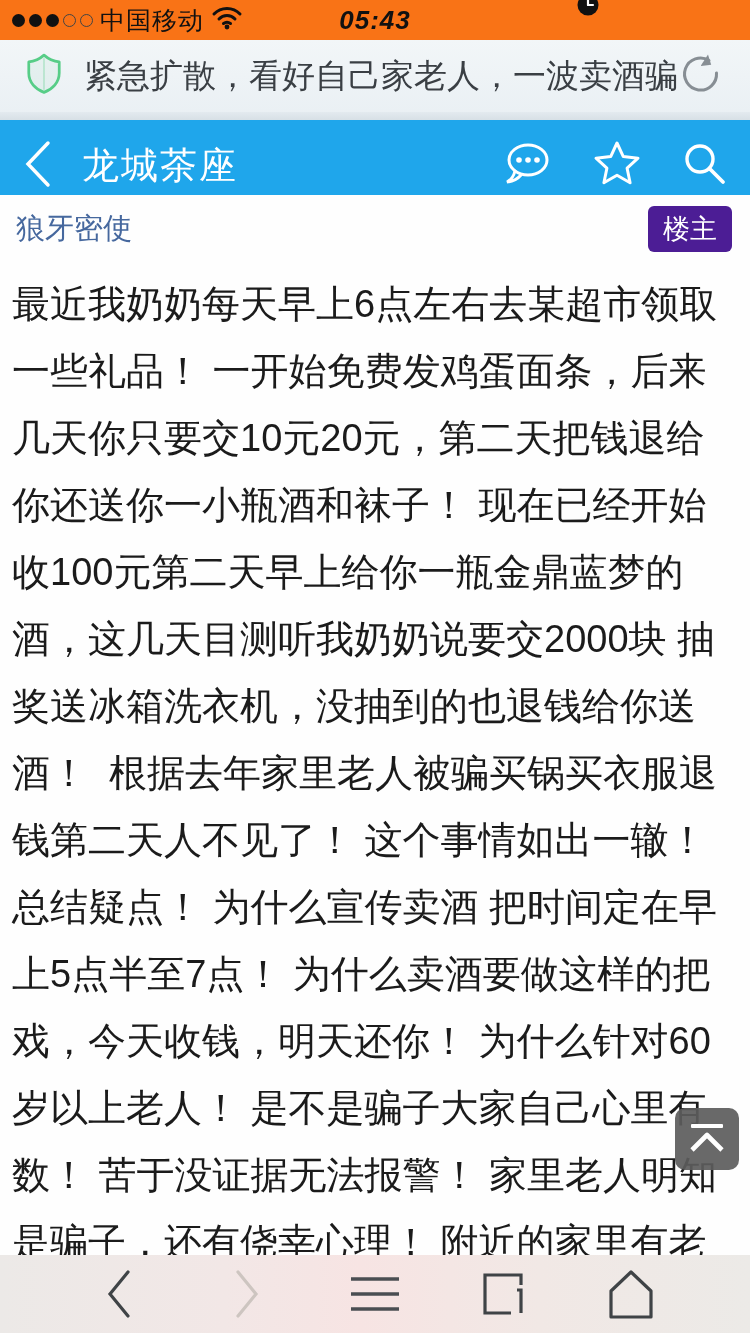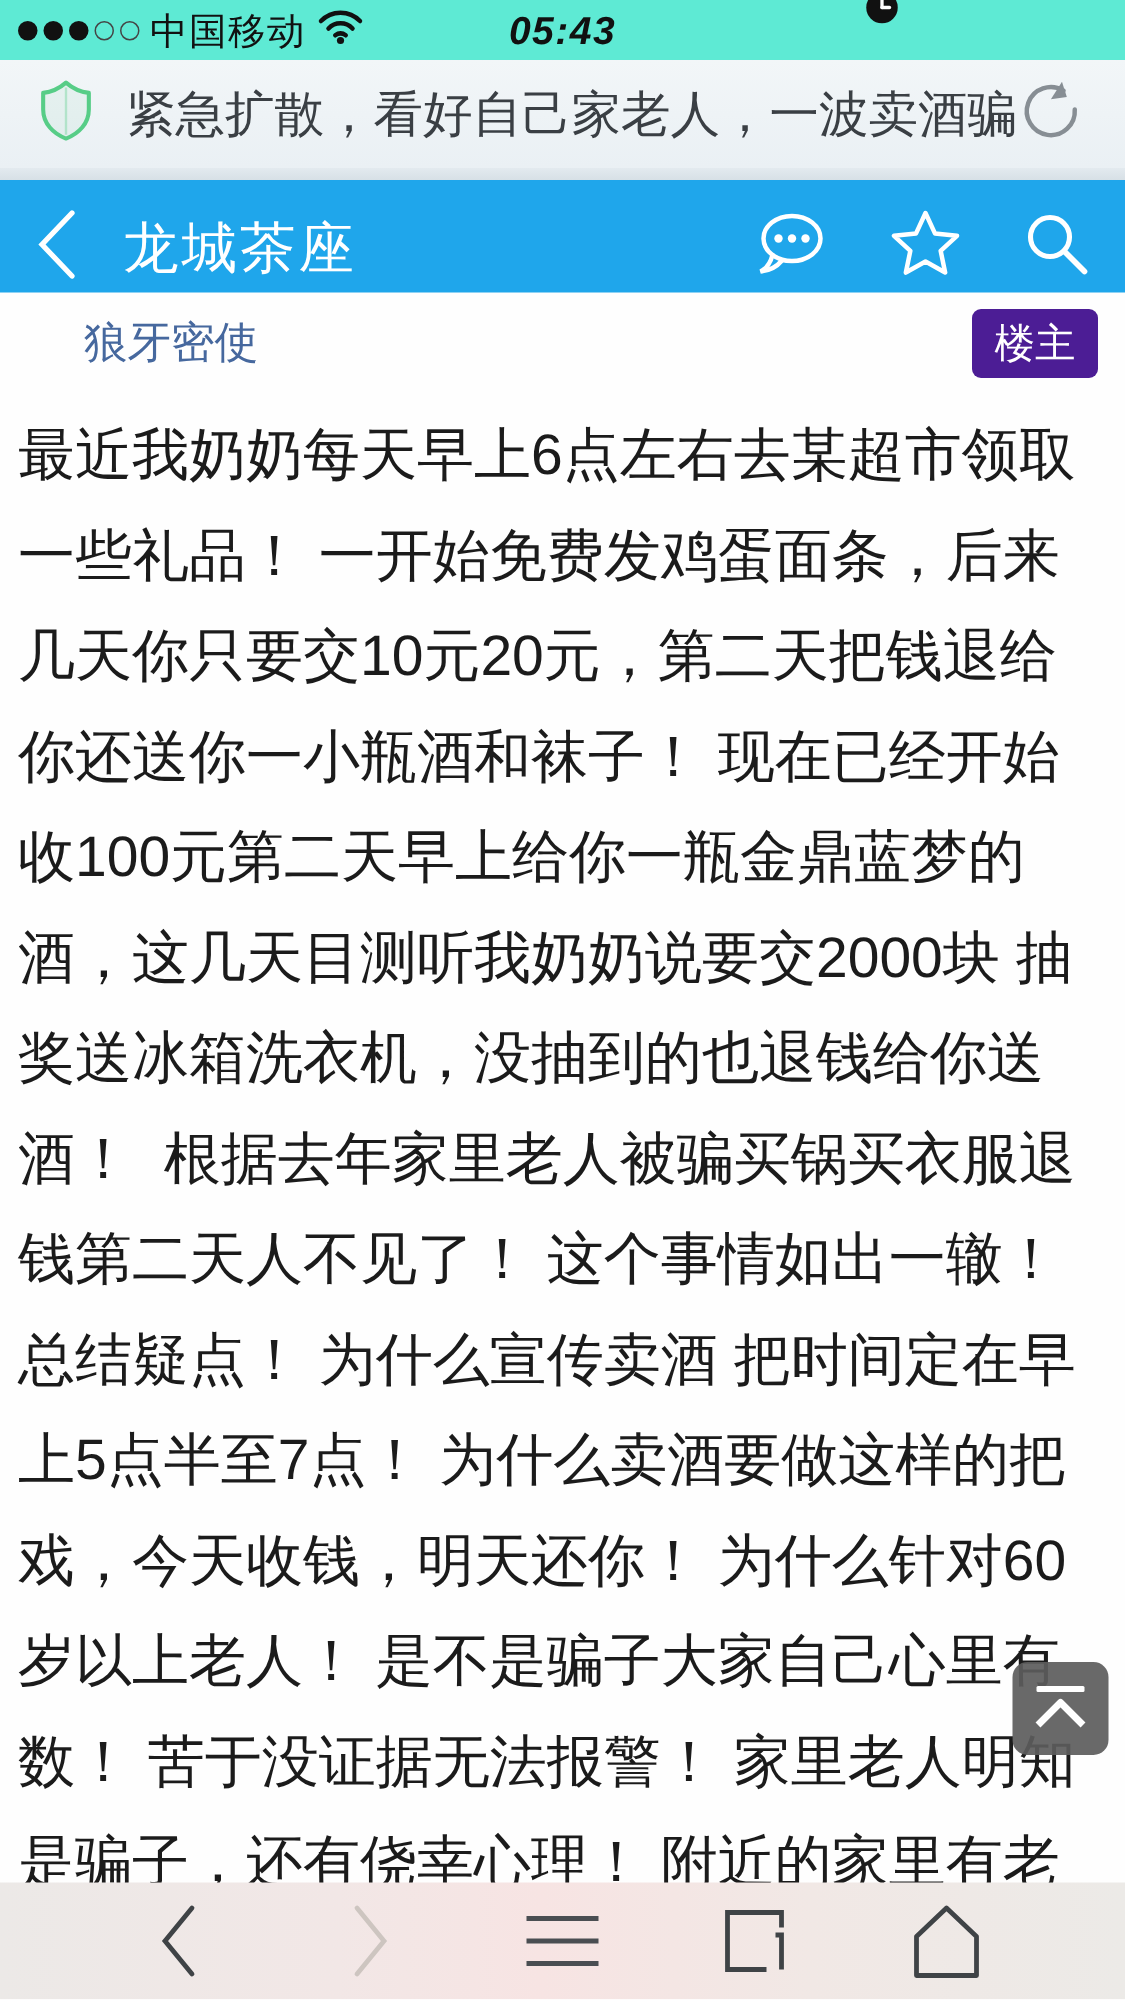--- a/index.html
+++ b/index.html
@@ -2,21 +2,21 @@
 <html><head>
 <meta charset="utf-8">
 <style>
   * { margin:0; padding:0; box-sizing:border-box; }
   html,body { width:750px; }
   body { font-family:"Liberation Sans","DejaVu Sans",sans-serif; background:#fff; }
   .phone { position:relative; width:750px; height:1333px; background:#FDFDFD; overflow:hidden; }
 
   
   .status-bar { position:absolute; top:0; left:0; width:750px; height:40px;
-    background:#5eead4; display:flex; align-items:center; padding:0 12px; color:#111;
+    background:#f97316; display:flex; align-items:center; padding:0 12px; color:#111;
     font-size:25px; }
   .status-left { display:flex; align-items:center; gap:7px; width:300px; }
   .signal-dots { display:flex; gap:4px; align-items:center; }
   .dot { width:13px; height:13px; border-radius:50%; }
   .dot.filled { background:#111; }
   .dot.empty { border:1.5px solid #444; }
   .carrier { font-size:25px; letter-spacing:1px; }
   .status-center { flex:1; text-align:center; font-size:26px; font-weight:bold; letter-spacing:1px;font-style:italic; }
   .status-right { display:flex; align-items:center; gap:11px; width:300px; justify-content:flex-end;flex-direction:column; }
   .battery-wrap { display:flex; align-items:center; }
@@ -31,21 +31,21 @@
 
   
   .nav-bar { position:absolute; top:120px; left:0; width:750px; height:91px;
     background:#1FA6EB; display:flex; align-items:center; padding:0 22px; }
   .nav-title { color:#FFF; font-size:37px; margin-left:26px; letter-spacing:2px; flex:1; }
   .nav-icons { display:flex; align-items:center; gap:38px; }
 
   
   .content { position:absolute; top:195px; left:0; width:750px; background:#FEFEFE; }
   .post-header { display:flex; align-items:center; padding:12px 18px 0 16px; height:56px; }
-  .author { color:#46689E; font-size:29px; flex:1;margin-left:40px; }
+  .author { color:#46689E; font-size:29px; flex:1; }
   .badge { background:#4c1d95; color:#FFF; font-size:27px; padding:5px 15px; border-radius:6px; }
   .post-body { padding:20px 12px 0 12px; font-size:38px; line-height:67px; color:#1B1B1B;
     white-space:pre-wrap; word-break:break-all; }
   .post-photo { margin:30px 0 0 105px; width:543px; height:293px; display:block; }
 
   
   .fab-top { position:absolute; left:675px; top:1108px; width:64px; height:62px;
     background:rgba(92,92,92,0.92); border-radius:10px; display:flex; align-items:center;
     justify-content:center; }
 

